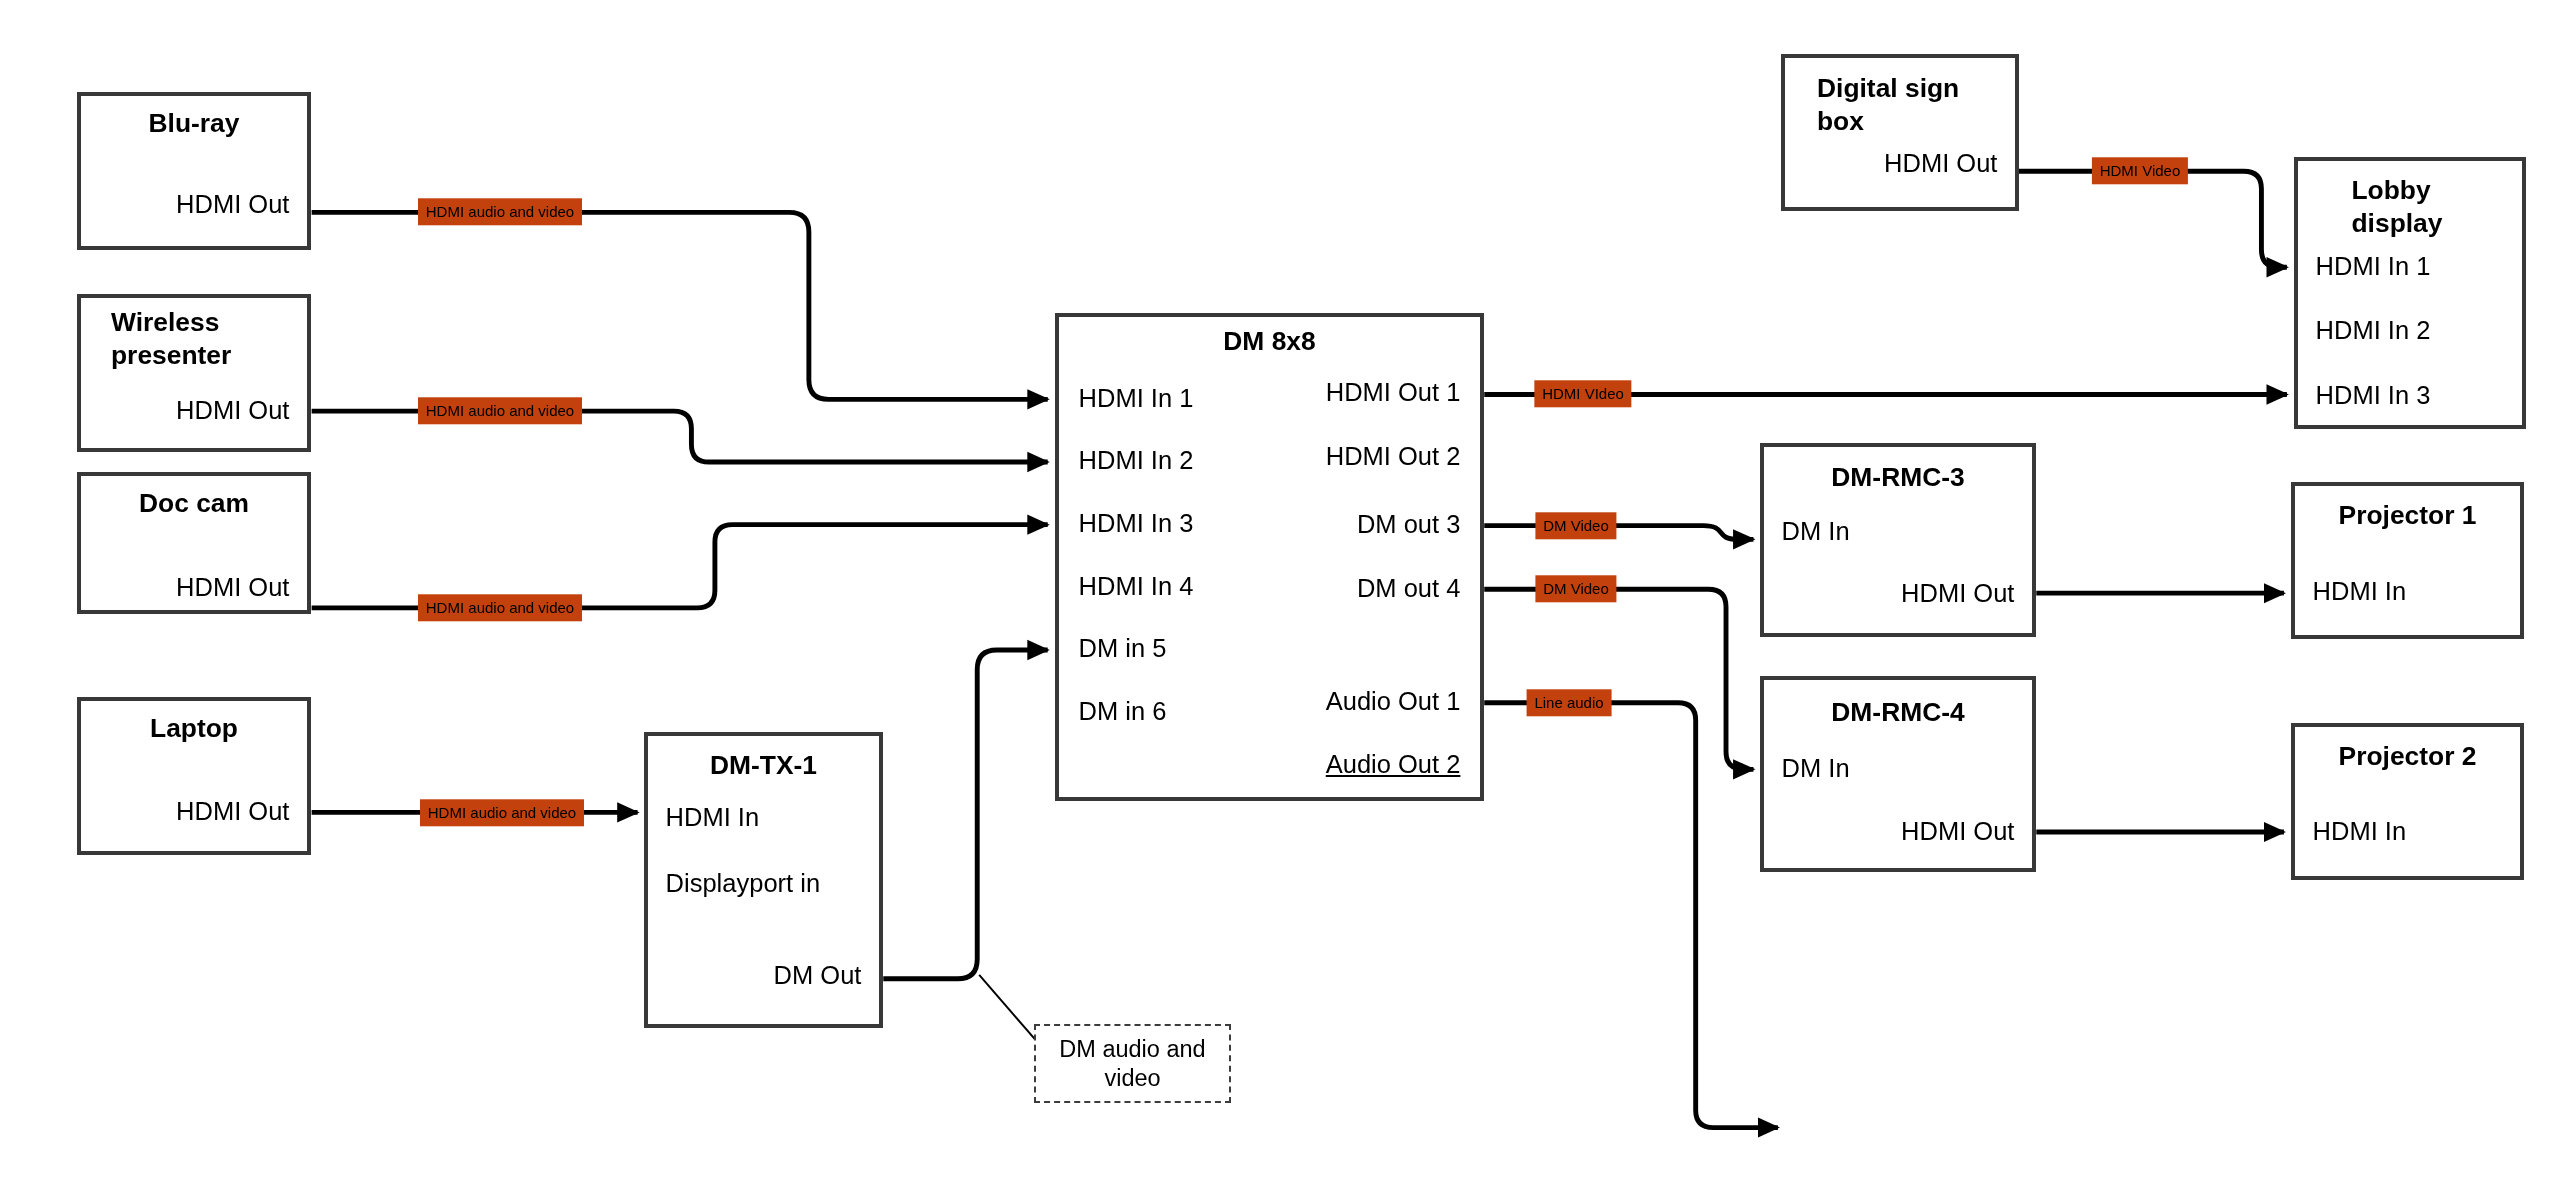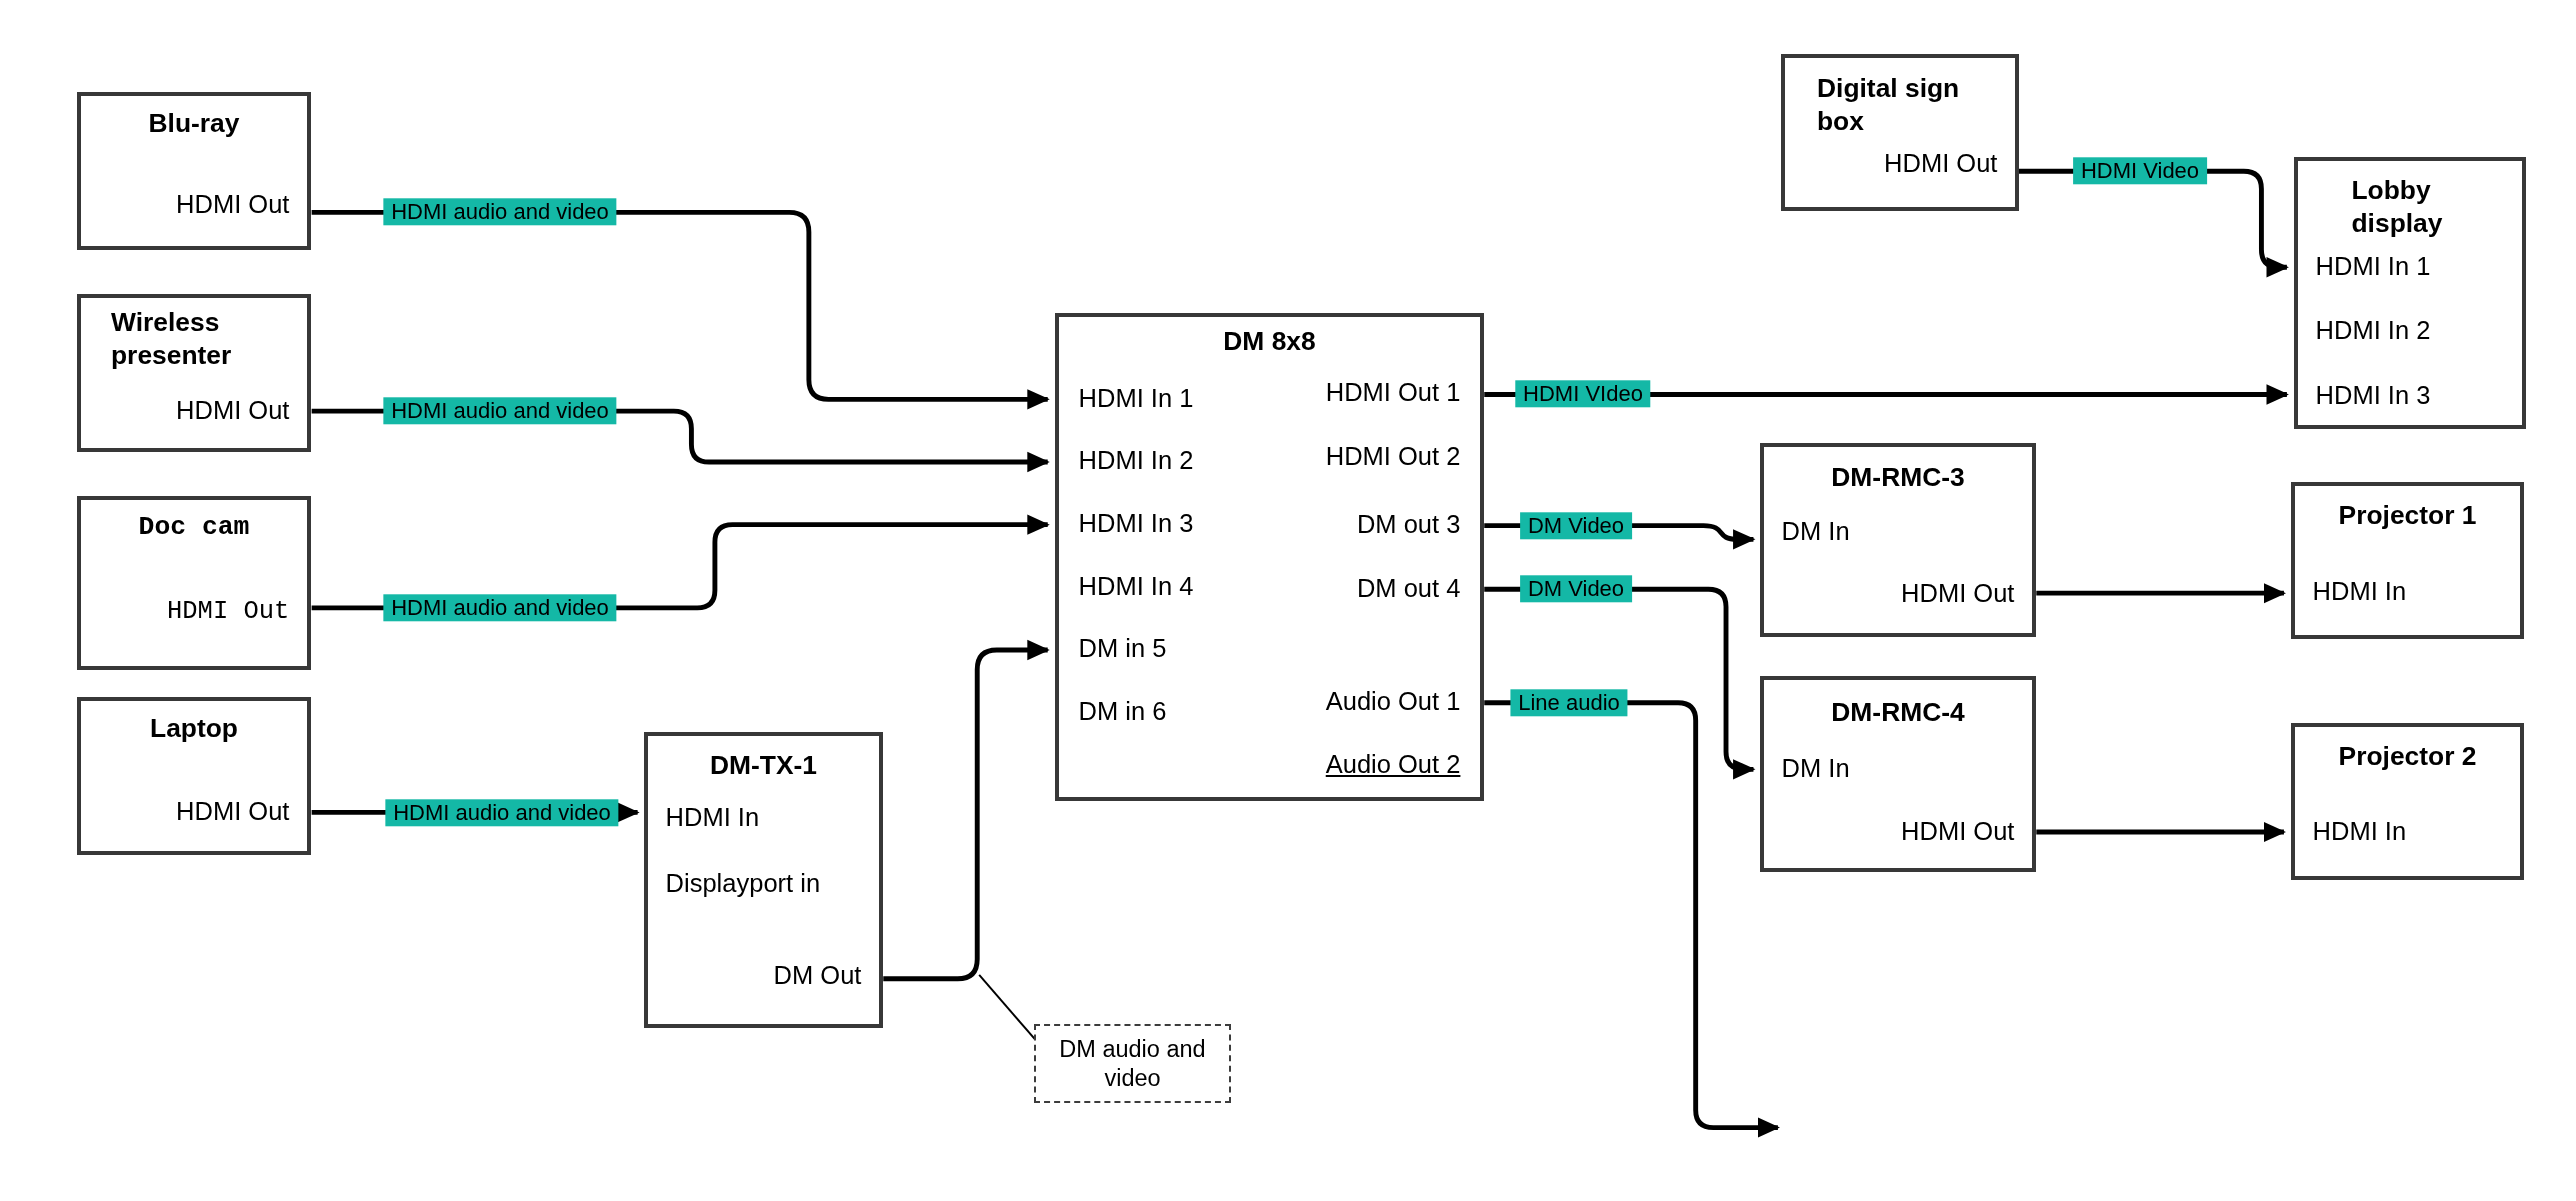--- a/index.html
+++ b/index.html
@@ -21,21 +21,21 @@
   }
   .port.left{left:17.6px;}
   .port.right{right:17.6px;text-align:left;}
   .dm8x8 .port.left{left:19.6px;}
   .dm8x8 .port.right{right:19.6px;}
   svg.wires{position:absolute;left:0;top:0;width:2576px;height:1201px;pointer-events:none;}
   svg.wires path.wire{fill:none;stroke:#000000;stroke-width:5;}
   svg.wires path.leader{fill:none;stroke:#000000;stroke-width:2;}
   .edge-label{
     position:absolute;transform:translate(-50%,-50%);
-    background:#14b8a6;padding:0 7.8px;font-size:22px;line-height:27.4px;white-space:nowrap;
+    background:#c2410c;padding:0 7.8px;font-size:15px;line-height:27.4px;white-space:nowrap;
   }
   .annotation{
     position:absolute;box-sizing:border-box;border:2px dashed #3c3c3c;background:#ffffff;
     font-size:23.5px;line-height:29px;text-align:center;
     display:flex;align-items:center;justify-content:center;
   }
   .annotation .ann-text{width:166px;}
 </style>
 </head>
 <body>
@@ -66,21 +66,21 @@
   <div class="node" style="left:77px;top:92px;width:234px;height:158px;">
     <div class="node-title" style="top:10.8px;">Blu-ray</div>
     <div class="port right" style="top:93px;">HDMI Out</div>
   </div>
 
   <div class="node" style="left:77px;top:294px;width:234px;height:158px;">
     <div class="node-title wrap" style="top:7.8px;width:166px;">Wireless presenter</div>
     <div class="port right" style="top:97px;">HDMI Out</div>
   </div>
 
-  <div class="node" style="left:77px;top:496px;width:234px;height:174px;font-family:Liberation Mono, monospace;">
+  <div class="node" style="left:77px;top:472px;width:234px;height:142px;">
     <div class="node-title" style="top:10.8px;">Doc cam</div>
     <div class="port right" style="top:96px;">HDMI Out</div>
   </div>
 
   <div class="node" style="left:77px;top:697px;width:234px;height:158px;">
     <div class="node-title" style="top:10.8px;">Laptop</div>
     <div class="port right" style="top:95px;">HDMI Out</div>
   </div>
 
   <div class="node" style="left:644px;top:732px;width:239px;height:296px;">

